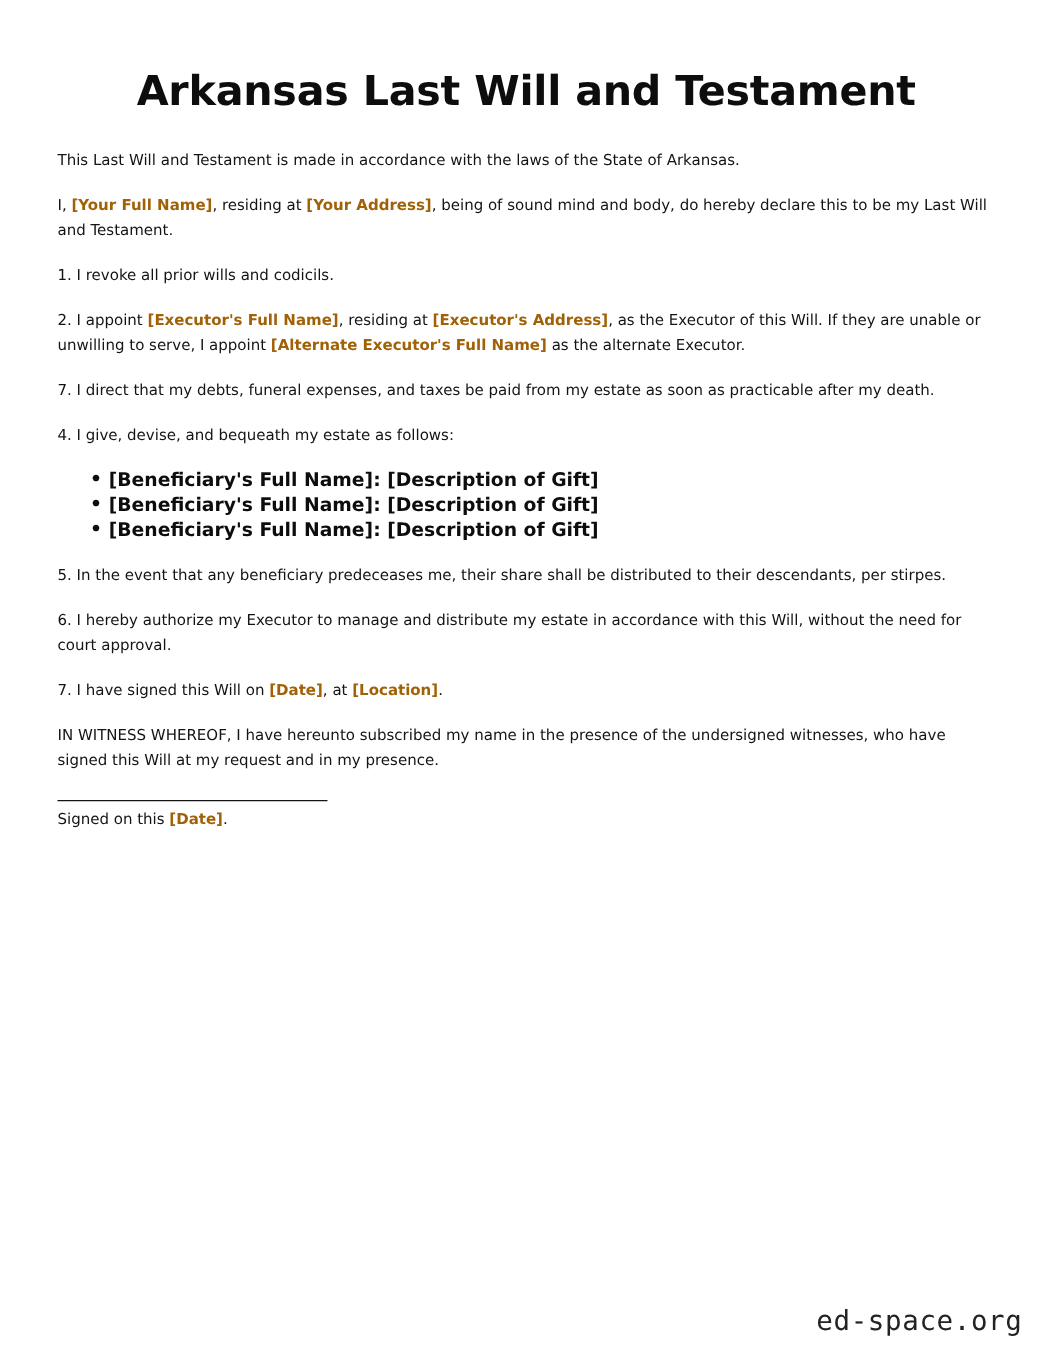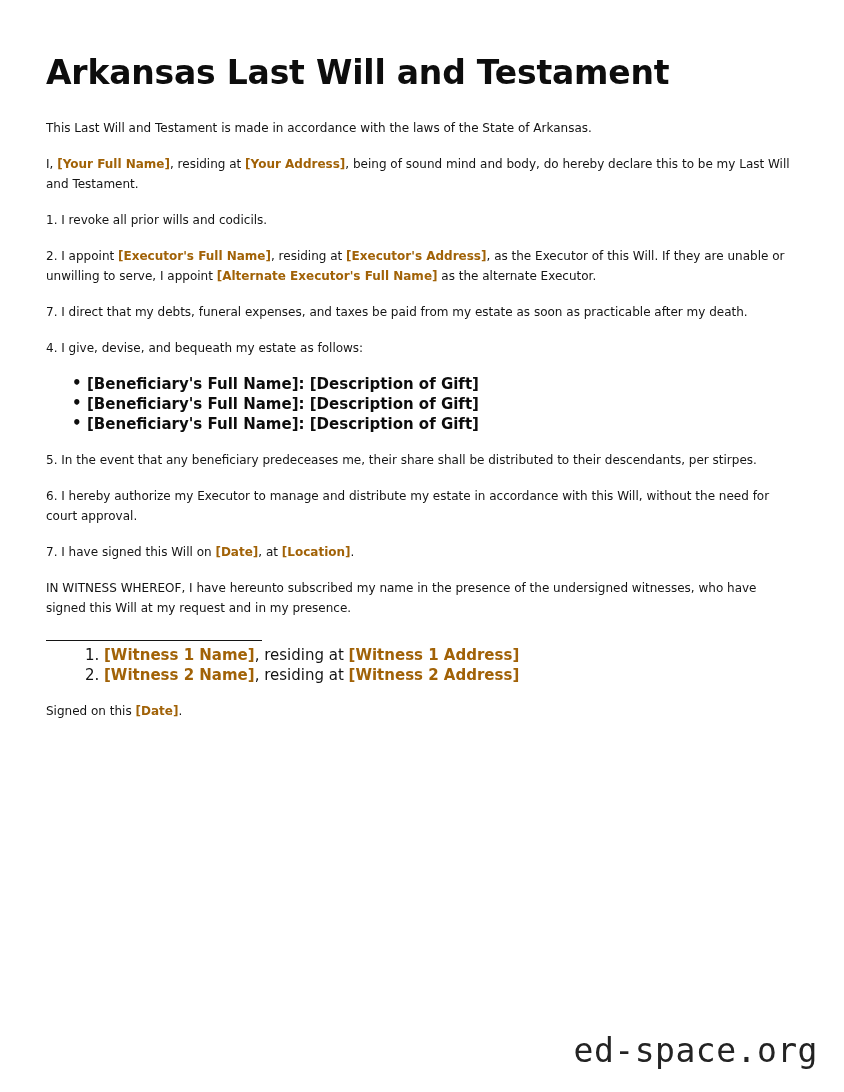--- a/index.html
+++ b/index.html
@@ -27,20 +27,21 @@
     padding: 48px 48px 0 46px;
   }
 
   .doc-title {
     font-size: 33px;
     font-weight: bold;
     line-height: 1.15;
     letter-spacing: -0.2px;
     margin: 6px 0 26px 0;
     color: #0d0d0d;
+    text-align: center;
   }
 
   p.para {
     font-size: 12px;
     line-height: 20px;
     margin: 0 0 16px 0;
     max-width: 752px;
     color: #141414;
   }
 
@@ -96,21 +97,21 @@
     font-weight: bold;
     margin: 0 0 16px 0;
     color: #0d0d0d;
   }
 
   .watermark {
     position: absolute;
     right: 26px;
     bottom: 22px;
     font-family: "DejaVu Sans Mono", monospace;
-    font-size: 33px;
+    font-size: 22px;
     letter-spacing: 0.5px;
     color: #232323;
     white-space: nowrap;
   }
 </style>
 </head>
 <body>
 
 <div class="page">
 
@@ -165,28 +166,20 @@
   </p>
 
   <p class="para">
     <span>IN WITNESS WHEREOF, I have hereunto subscribed my name in the presence of the undersigned witnesses, who have signed this Will at my request and in my presence.</span>
   </p>
 
   <hr class="sig-line">
 
 
 
-  <ol class="witness-list">
-    <li>
-      <b>[Witness 1 Name]</b><span>, residing at </span><b>[Witness 1 Address]</b>
-    </li>
-    <li>
-      <b>[Witness 2 Name]</b><span>, residing at </span><b>[Witness 2 Address]</b>
-    </li>
-  </ol>
 
   <p class="para">
     <span>Signed on this </span><b>[Date]</b><span>.</span>
   </p>
 
 </div>
 
 <div class="watermark">ed-space.org</div>
 
 </body></html>

